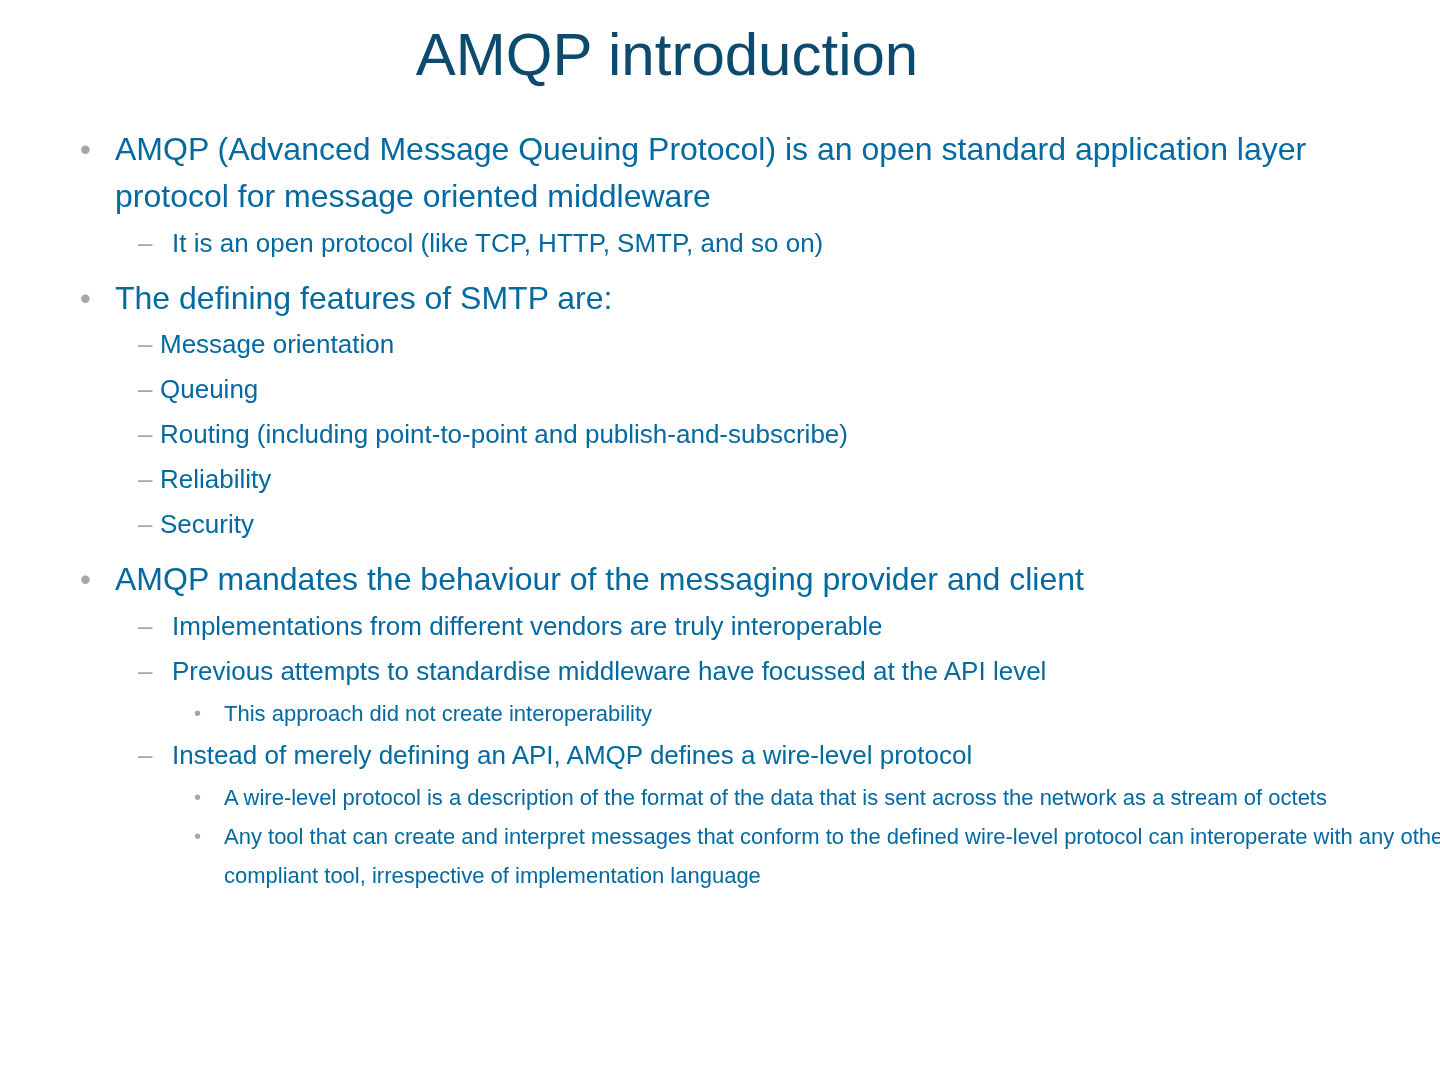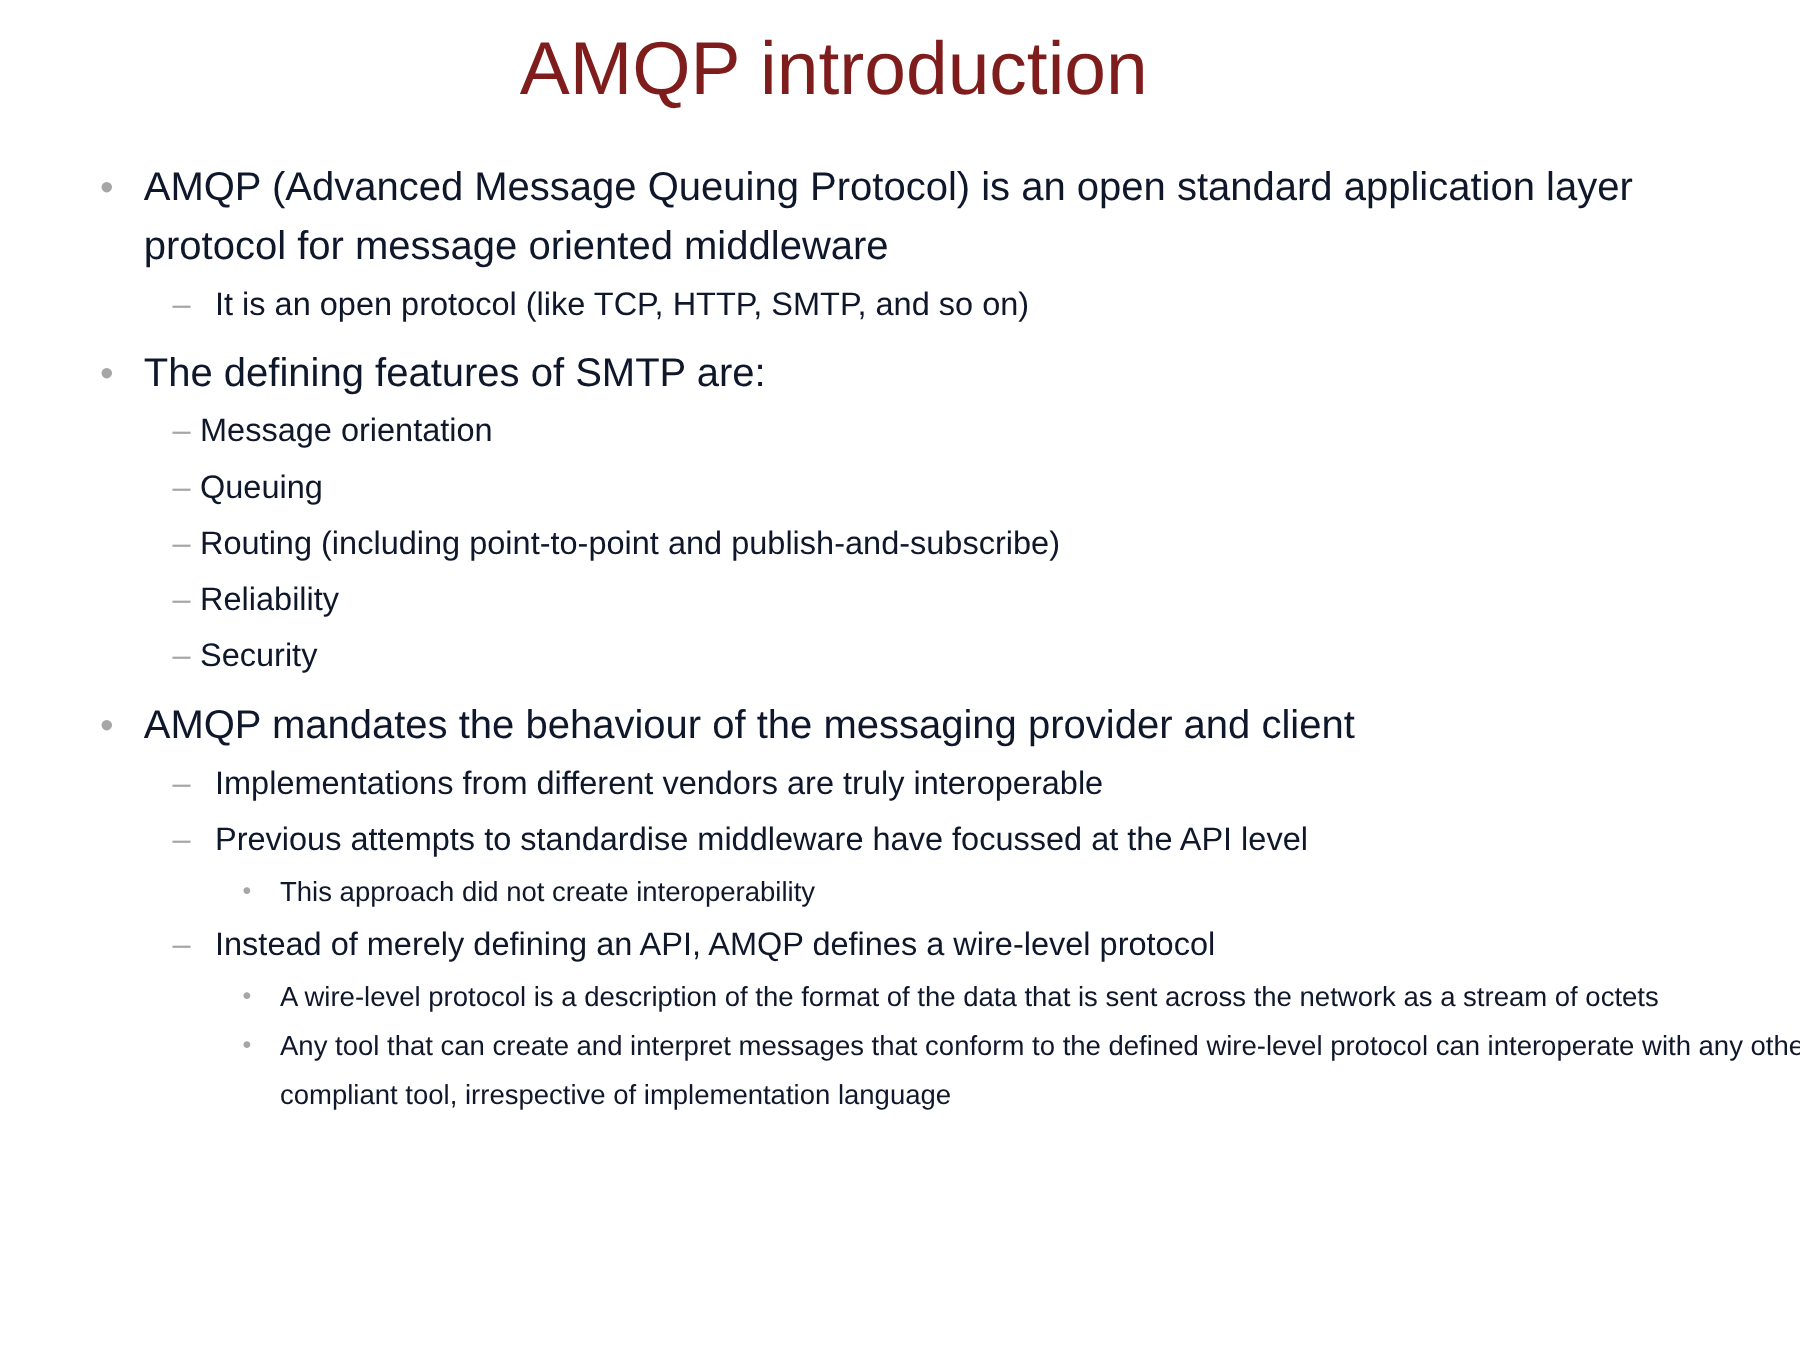--- a/index.html
+++ b/index.html
@@ -29,21 +29,21 @@
   .slide-title {
     position: absolute;
     left: 0;
     top: 22px;
     width: 1334px;
     text-align: center;
     font-size: 60px;
     line-height: 66px;
     font-weight: 400;
     letter-spacing: 0px;
-    color: #7f1d1d;
+    color: #0c4a6e;
     white-space: nowrap;
   }
 
   
   .body-block {
     position: absolute;
     left: 76px;
     top: 126px;
     width: 1310px;
   }
@@ -56,21 +56,21 @@
 
   .marker {
     flex: 0 0 auto;
     color: #a6a6a6;
     text-align: left;
     user-select: none;
   }
 
   .btext {
     flex: 1 1 auto;
-    color: #0f172a;
+    color: #0369a1;
   }
 
   
   .lvl1 {
     margin-top: 0px;
   }
   .lvl1 .marker {
     width: 39px;
     font-size: 31px;
     line-height: 47px;

